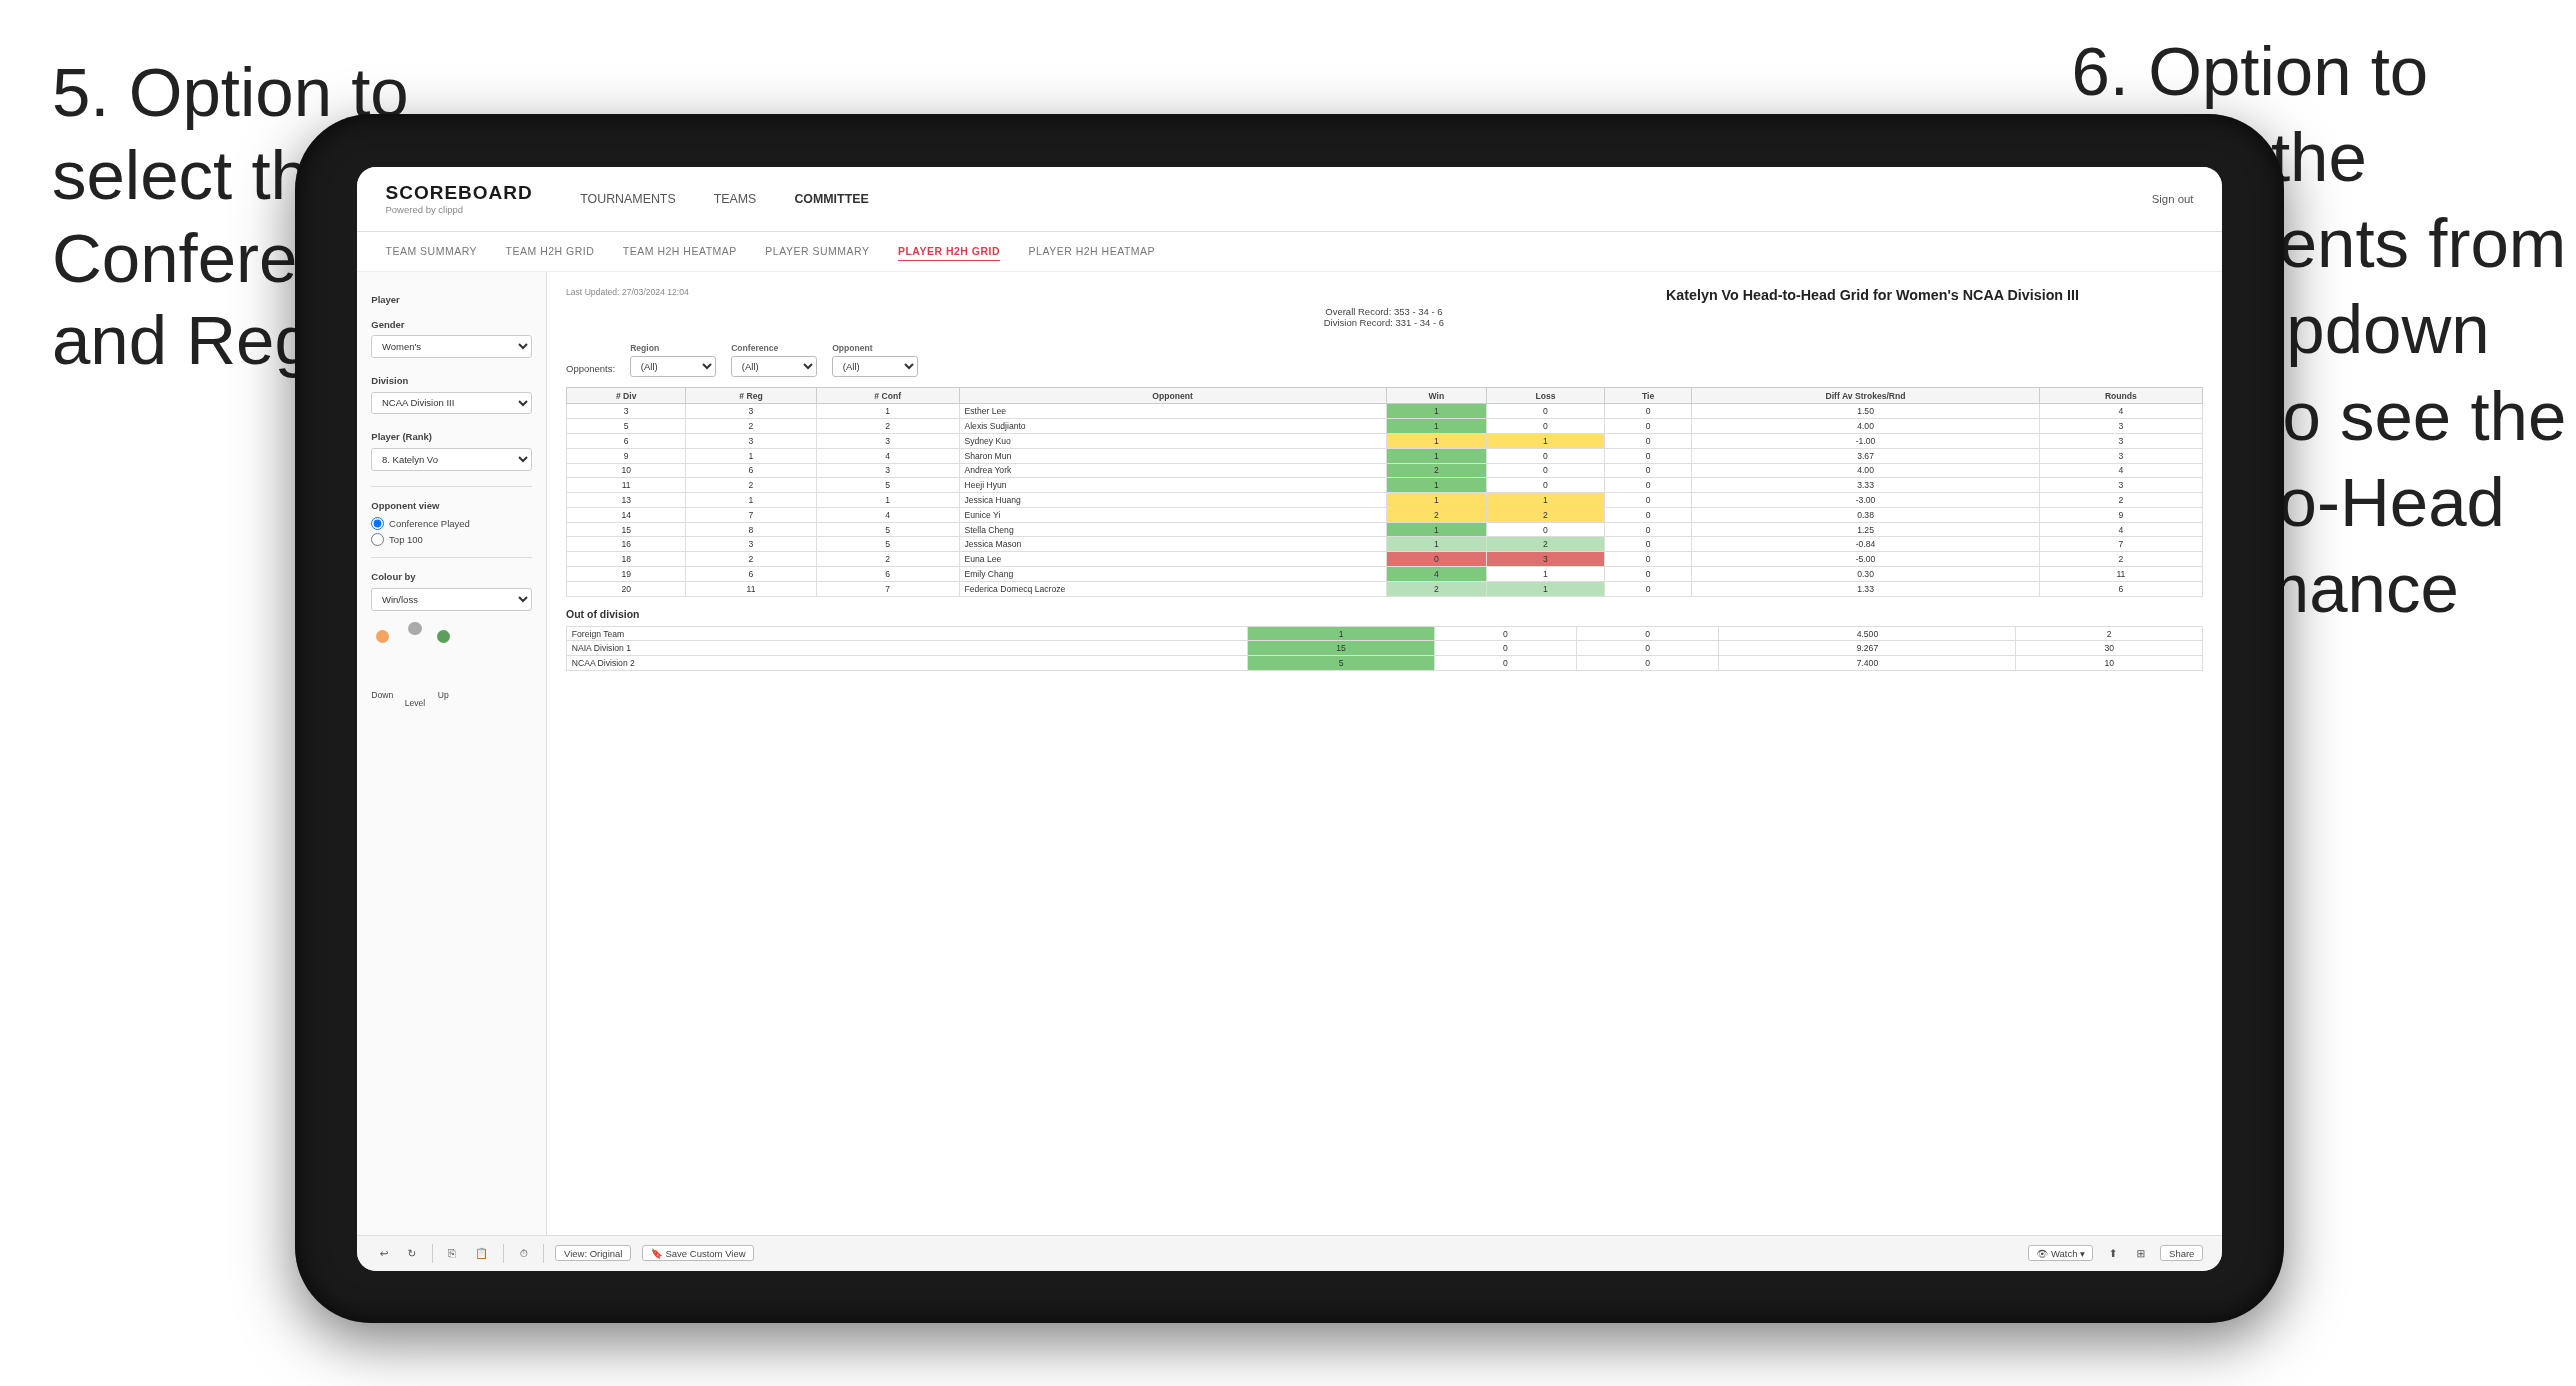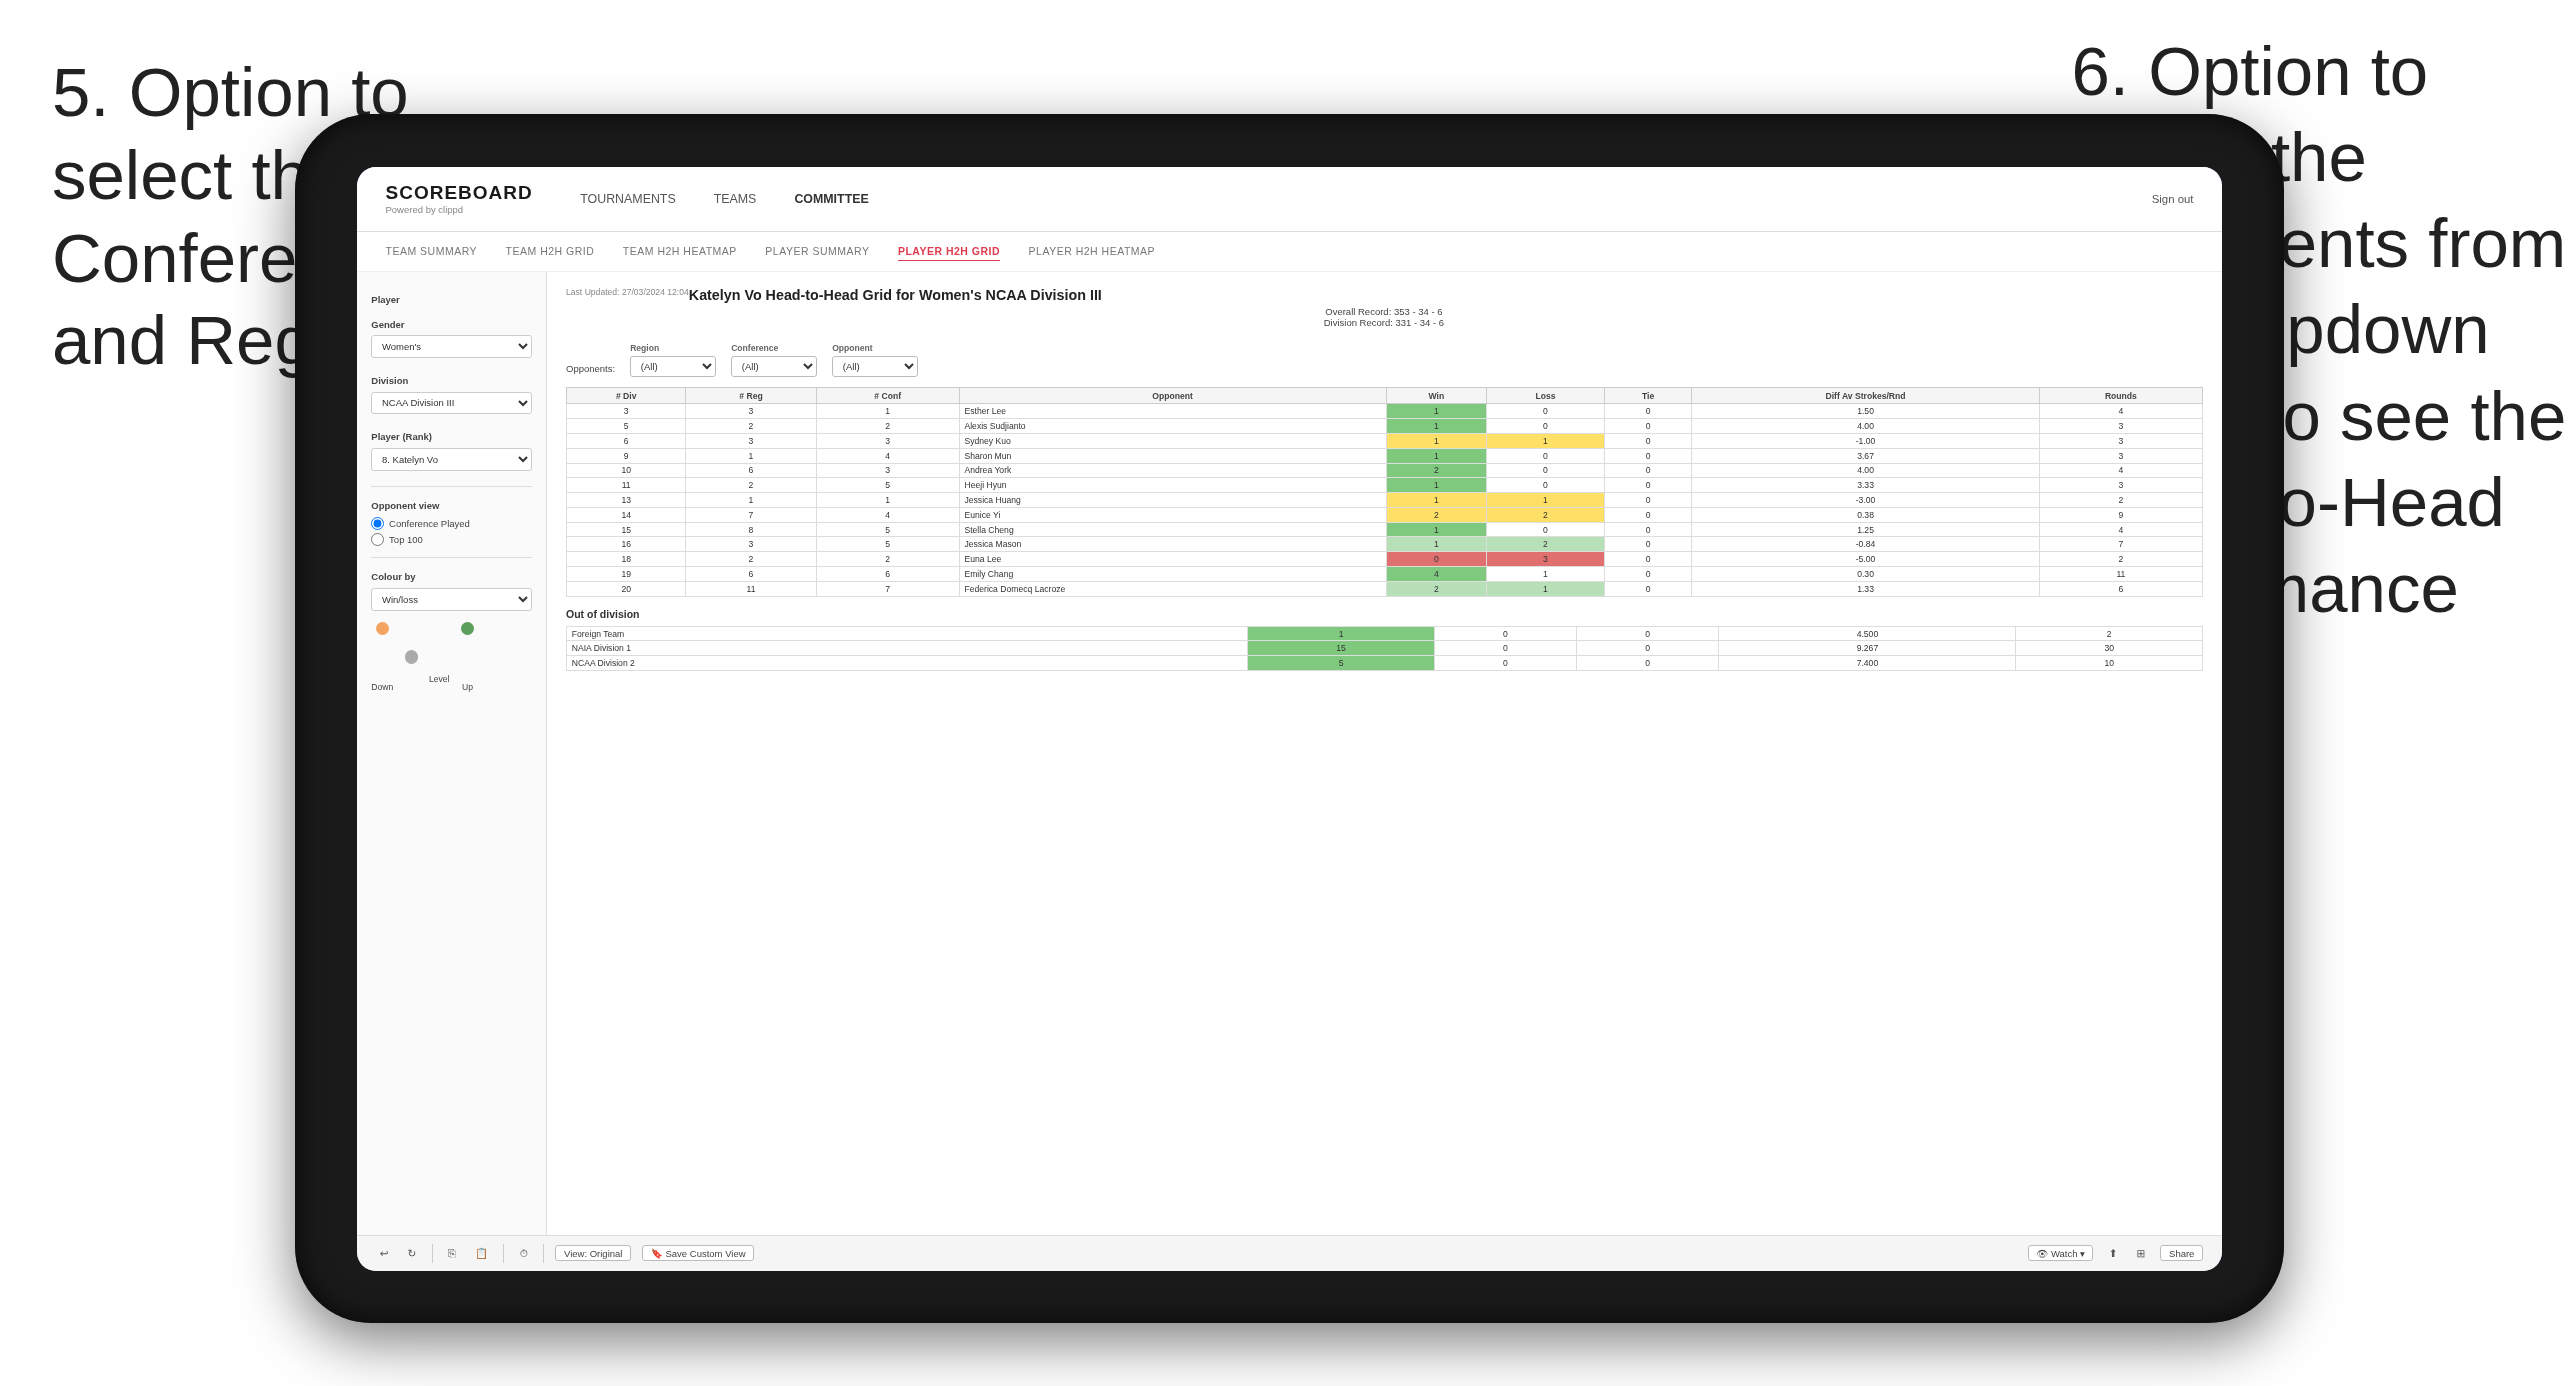--- a/index.html
+++ b/index.html
@@ -241,21 +241,21 @@
 
     .last-updated {
       font-size: 8.6px;
       color: #888;
     }
 
     .grid-title {
       font-size: 14.3px;
       font-weight: 600;
       color: #222;
-      text-align: left;
+      text-align: right;
       margin-bottom: 3.8px;
     }
 
     .records-row {
       display: flex;
       justify-content: space-between;
       font-size: 9.5px;
       color: #444;
       margin-bottom: 9.5px;
       flex-direction: column;
@@ -478,21 +478,21 @@
           <div class="sidebar-section-label">Colour by</div>
           <select class="sidebar-select">
             <option>Win/loss</option>
           </select>
 
           <div class="color-legend">
             <div style="display:flex;flex-direction:column;align-items:center;gap:2.9px;">
               <div class="color-dot" style="background:#f4a460;"></div>
               <span class="color-legend-label">Down</span>
             </div>
-            <div style="display:flex;align-items:center;gap:11px;">
+            <div style="display:flex;flex-direction:column;align-items:center;gap:19px;">
               <div class="color-dot" style="background:#aaa;"></div>
               <span class="color-legend-label">Level</span>
             </div>
             <div style="display:flex;flex-direction:column;align-items:center;gap:2.9px;">
               <div class="color-dot" style="background:#5c9e5c;"></div>
               <span class="color-legend-label">Up</span>
             </div>
           </div>
         </div>
 

